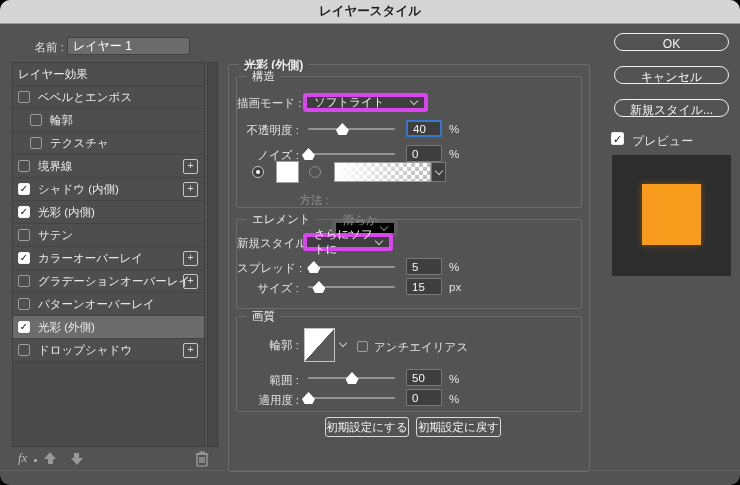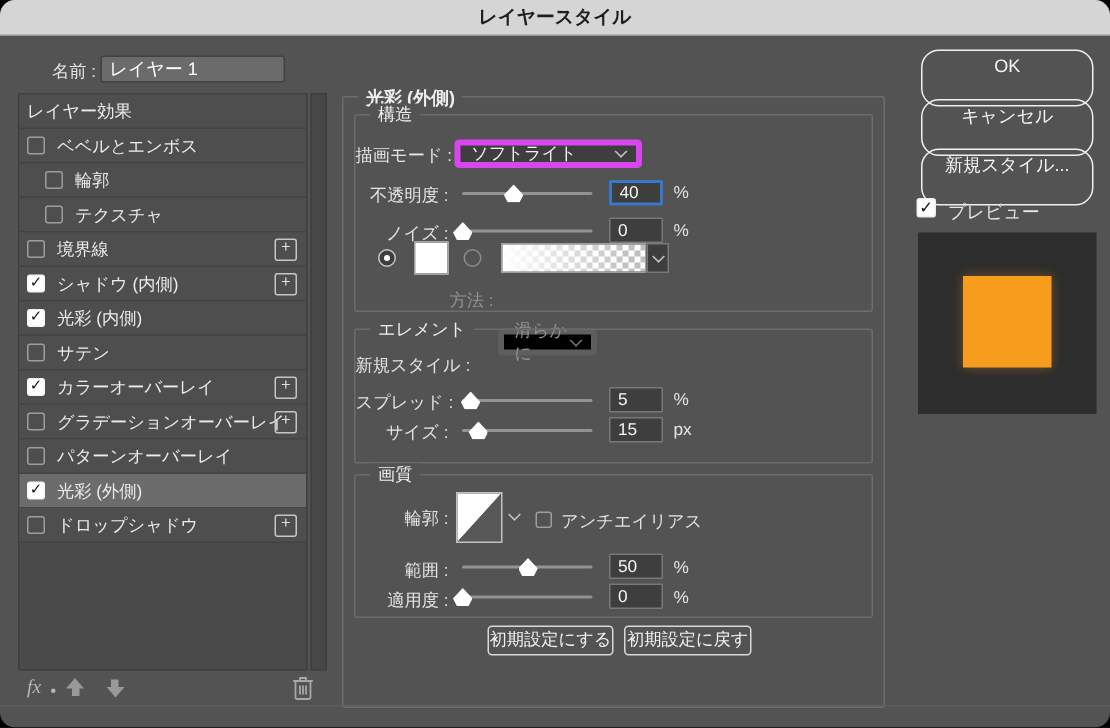--- a/index.html
+++ b/index.html
@@ -34,21 +34,21 @@
   .swatch{position:absolute;background:#FFF;border:1px solid #9F9F9F;box-sizing:border-box;}
   .gradbar{position:absolute;border:1px solid #9F9F9F;box-sizing:border-box;
     background-image:linear-gradient(to right,#FFF 0%,rgba(255,255,255,0) 92%),repeating-conic-gradient(#BFBFBF 0% 25%,#FFFFFF 25% 50%);
     background-size:auto,8px 8px;}
   .gradarrow{position:absolute;background:#3E3E3E;border:1px solid #787878;box-sizing:border-box;display:flex;align-items:center;justify-content:center;}
   .contour{position:absolute;border:1px solid #C2C2C2;box-sizing:border-box;
     background:linear-gradient(to bottom right,#FFF 49.5%,#585858 50.5%);}
   .smallcb{position:absolute;width:11px;height:11px;border:1px solid #9D9D9D;border-radius:2px;background:transparent;box-sizing:border-box;}
   .sqbtn{position:absolute;height:20px;background:transparent;border:1px solid #D9D9D9;border-radius:3px;
     color:#F2F2F2;font-size:11.5px;text-align:center;line-height:18px;box-sizing:border-box;}
-  .pill{position:absolute;left:614px;width:115px;height:38px;border:1px solid #EFEFEF;border-radius:12px;
+  .pill{position:absolute;left:614px;width:115px;height:18px;border:1px solid #EFEFEF;border-radius:12px;
     color:#F5F5F5;font-size:12px;background:transparent;text-align:center;line-height:21px;box-sizing:border-box;}
   .sidebar{position:absolute;left:12px;top:62px;width:193px;height:385px;background:#4A4A4A;border:1px solid #3F3F3F;box-sizing:border-box;}
   .scrollstrip{position:absolute;left:207px;top:62px;width:11px;height:385px;background:#474747;border:1px solid #3E3E3E;box-sizing:border-box;}
   .fx-row{height:22px;border-bottom:1px solid #434343;background:#4E4E4E;display:flex;align-items:center;
     padding:0 5px;position:relative;color:#ECECEC;font-size:11.5px;white-space:nowrap;}
   .fx-row.selected{background:#6C6C6C;}
   .fx-row.indent{padding-left:17px;}
   .cb{flex:0 0 auto;width:12px;height:12px;border:1px solid #9D9D9D;border-radius:2px;margin-right:8px;box-sizing:border-box;
     font-size:10px;line-height:10px;text-align:center;color:#111;}
   .cb.on{background:#FFF;border-color:#F5F5F5;font-weight:bold;}
@@ -202,20 +202,24 @@
       <div class="dd off" style="left:95px;top:112px;width:66px;height:18px;">
         <span>滑らかに</span>
         <span class="chev"></span>
       </div>
     </div>
 
     <div class="groupbox" style="left:236px;top:219px;width:344px;height:88px;">
       <span class="legend">エレメント</span>
 
       <span class="flabel" style="left:0px;top:16px;width:62px;">新規スタイル :</span>
+      <div class="dd" style="left:66px;top:13px;width:90px;height:18px;">
+        <span>さらにソフトに</span>
+        <span class="chev"></span>
+      </div>
 
       <span class="flabel" style="left:0px;top:41px;width:62px;">スプレッド :</span>
       <div class="slider" style="left:71px;top:40px;">
         <div class="track"></div>
         <div class="thumb" style="left: calc(6% - 6px);"></div>
       </div>
       <input class="numin" style="left: 169px; top: 38px;" value="5">
       <span class="unit" style="left:212px;top:41px;">%</span>
 
       <span class="flabel" style="left:0px;top:61px;width:62px;">サイズ :</span>
@@ -237,21 +241,21 @@
       <span class="flabel" style="left:137px;top:23px;text-align:left;">アンチエイリアス</span>
 
       <span class="flabel" style="left:0px;top:56px;width:62px;">範囲 :</span>
       <div class="slider" style="left:71px;top:54px;">
         <div class="track"></div>
         <div class="thumb" style="left: calc(50% - 6px);"></div>
       </div>
       <input class="numin" style="left: 169px; top: 52px;" value="50">
       <span class="unit" style="left:212px;top:56px;">%</span>
 
-      <span class="flabel" style="left:0px;top:76px;width:62px;">適用度 :</span>
+      <span class="flabel" style="left:0px;top:76px;width:62px;font-family:Liberation Serif, serif;">適用度 :</span>
       <div class="slider" style="left:71px;top:74px;">
         <div class="track"></div>
         <div class="thumb" style="left: calc(0% - 6px);"></div>
       </div>
       <input class="numin" style="left: 169px; top: 72px;" value="0">
       <span class="unit" style="left:212px;top:76px;">%</span>
     </div>
 
     <div class="sqbtn" style="left:325px;top:417px;width:84px;">初期設定にする</div>
     <div class="sqbtn" style="left:416px;top:417px;width:85px;">初期設定に戻す</div>

